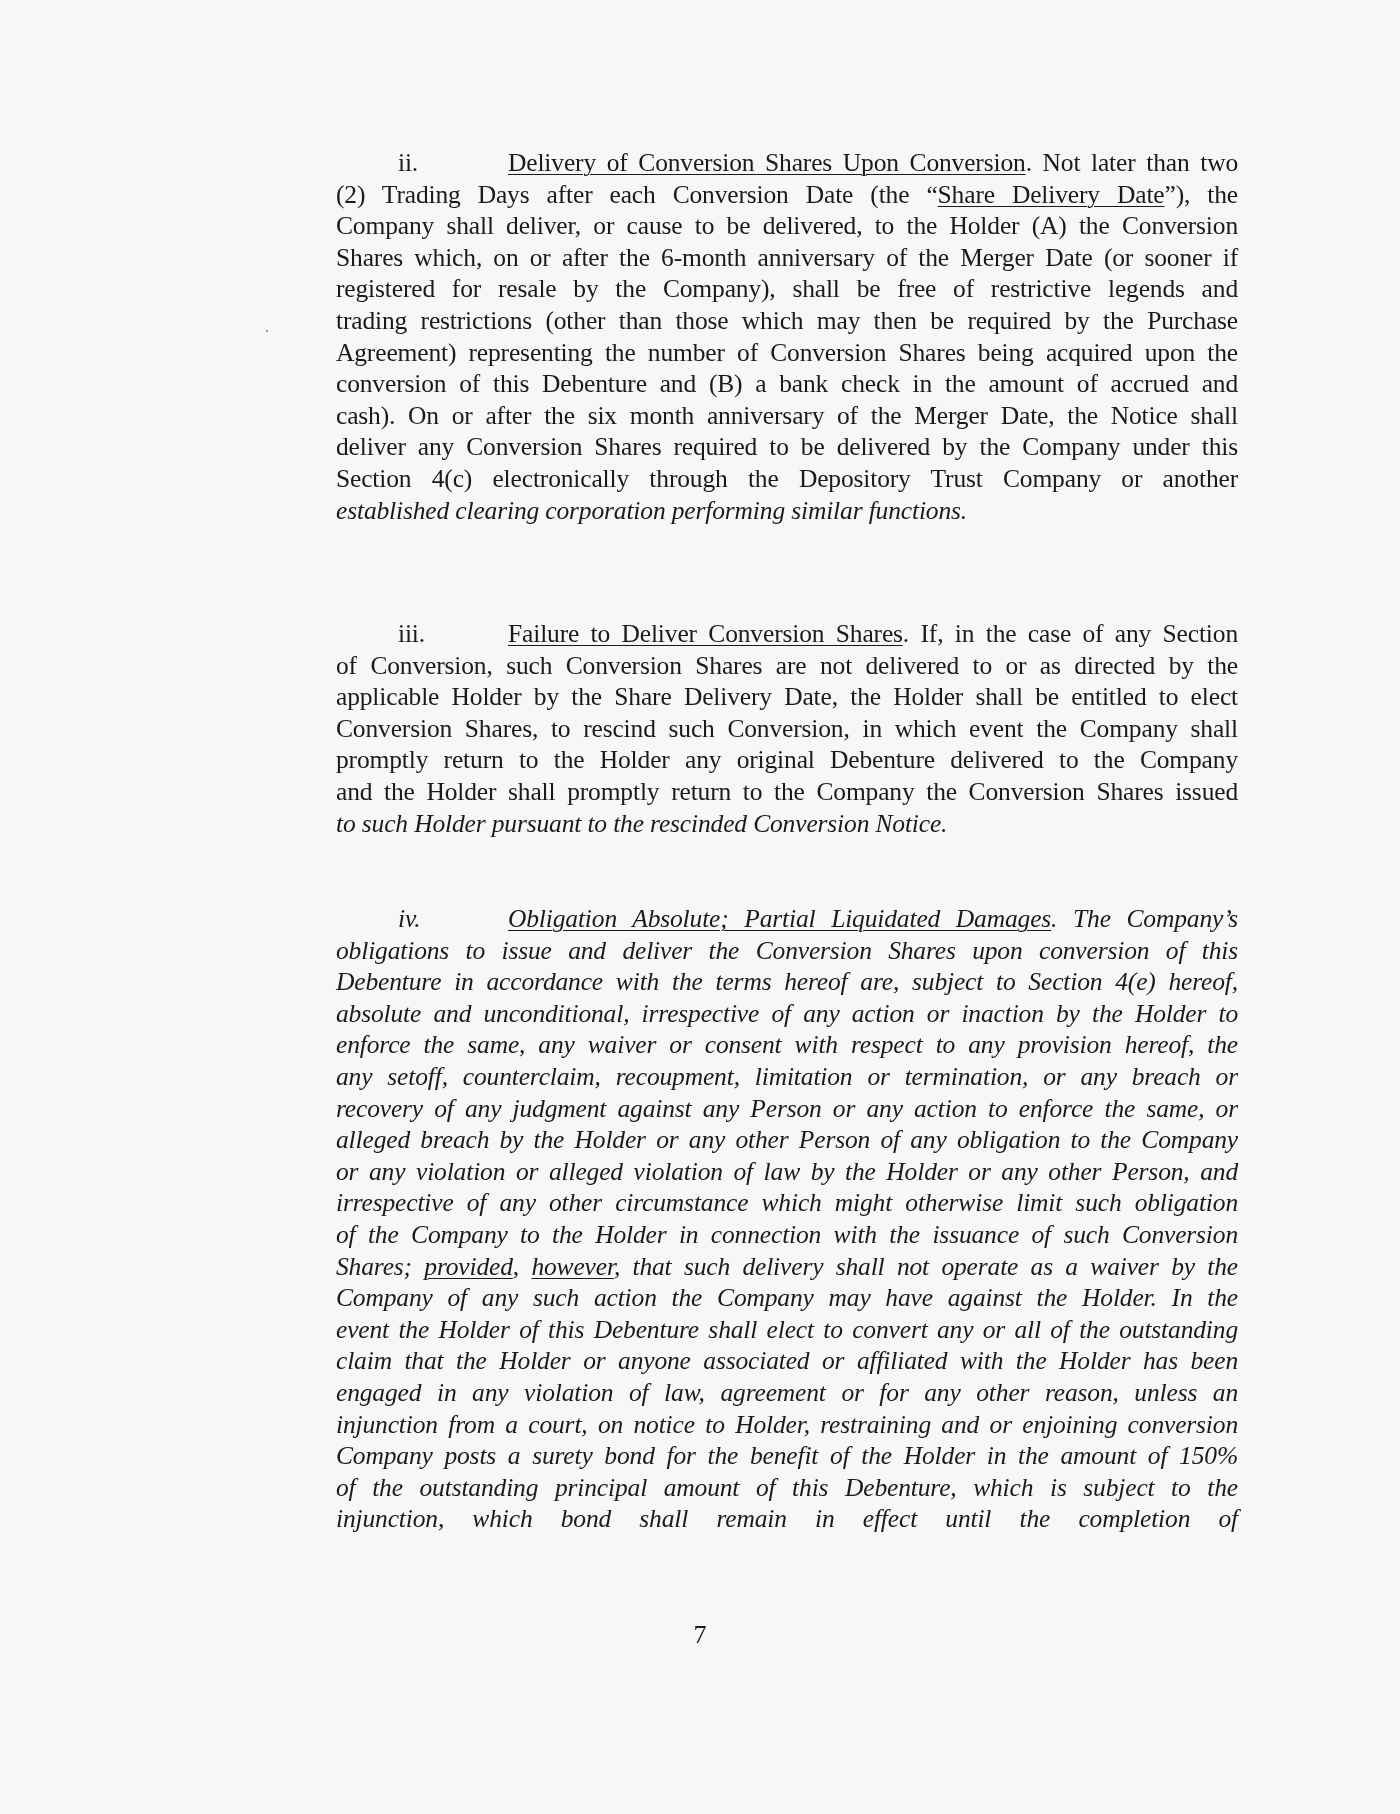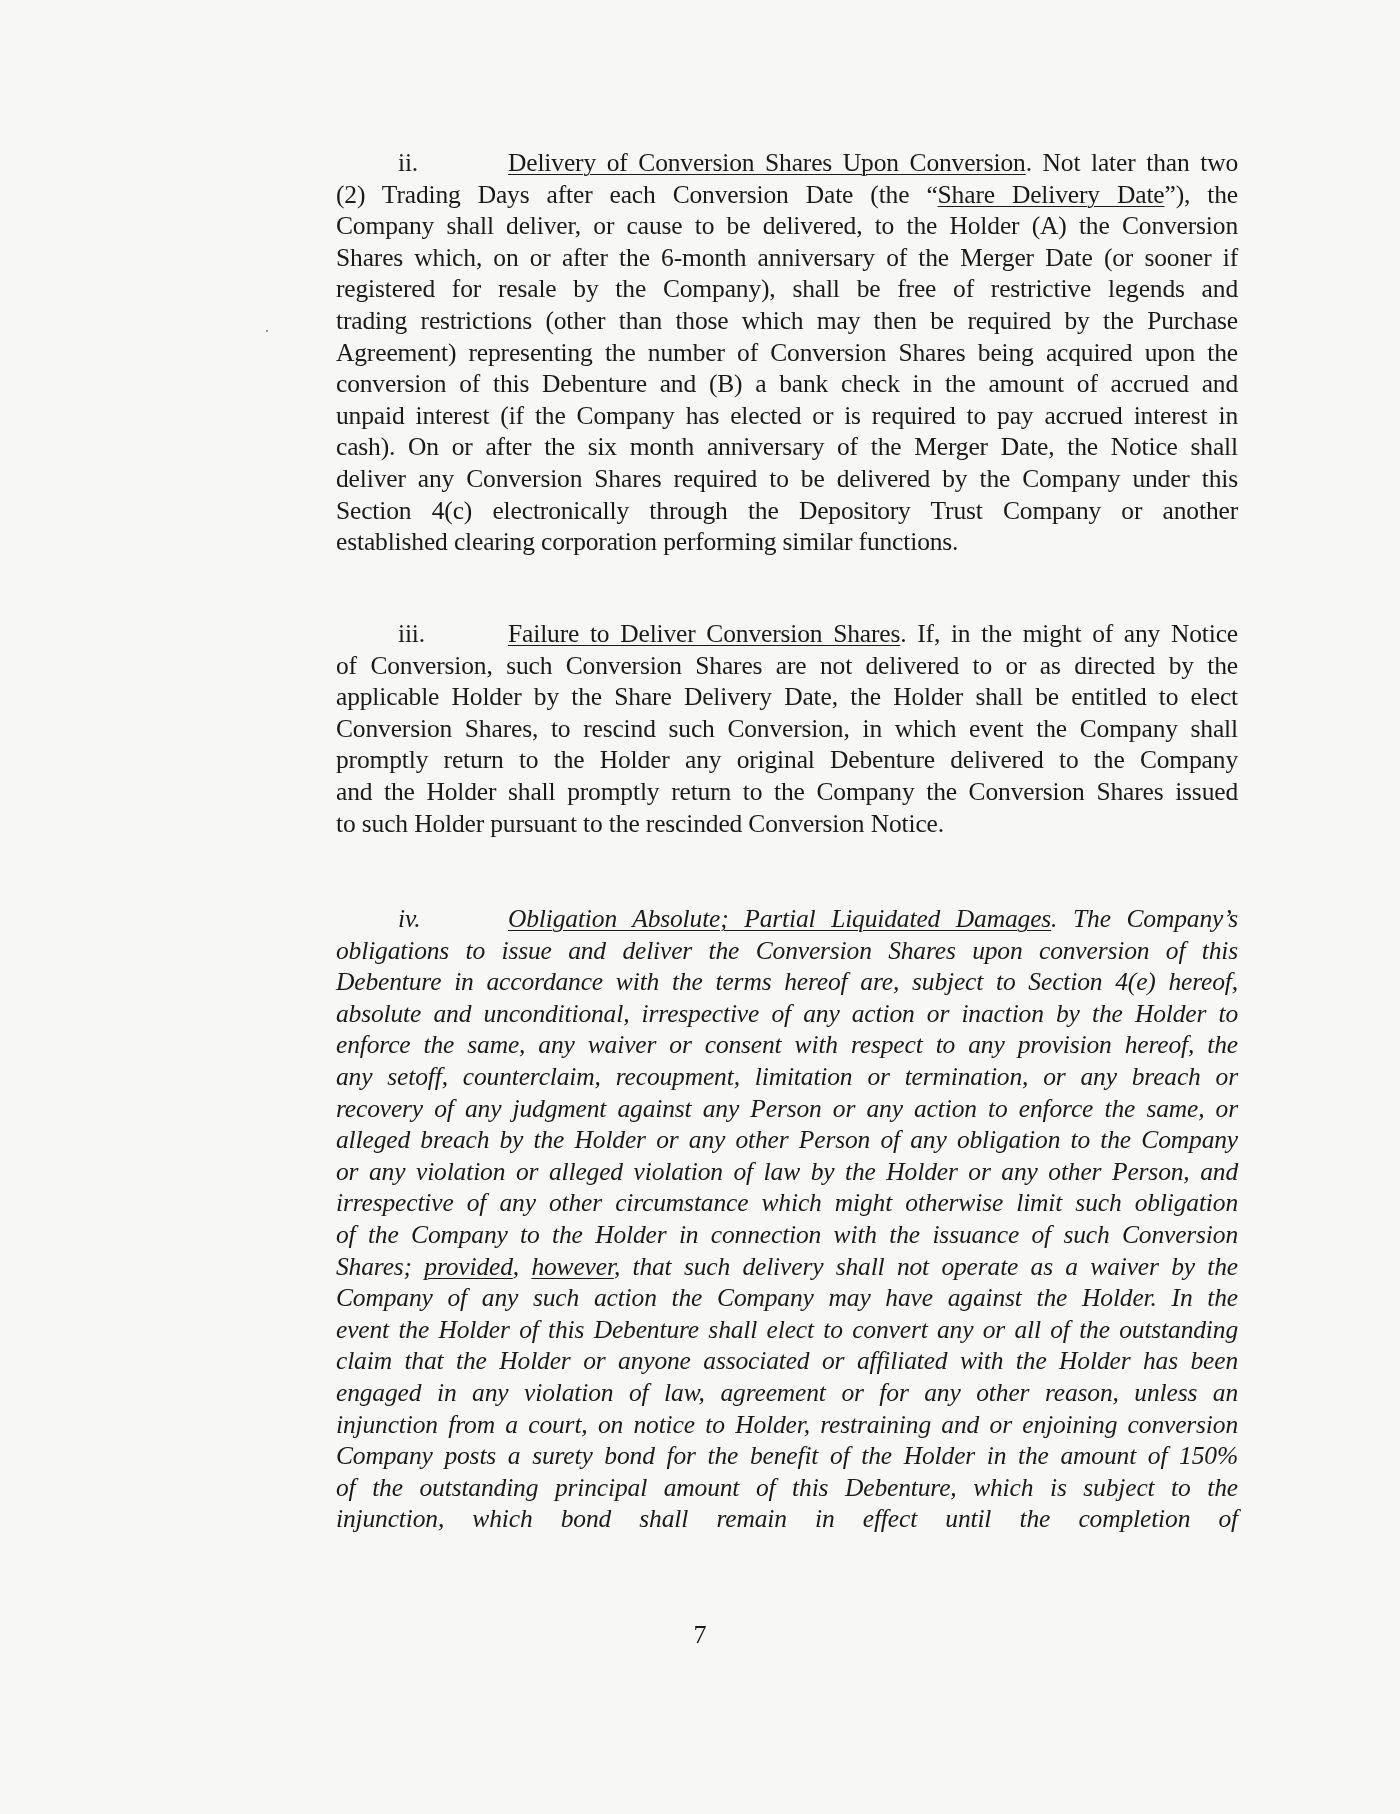--- a/index.html
+++ b/index.html
@@ -9,21 +9,21 @@
     background: #f7f7f5;
   }
   .dot { position: absolute; left: 266px; top: 330px; width: 2px; height: 2px; background: #777; border-radius: 50%; }
   .para { position: absolute; left: 336px; width: 902px; }
   .line {
     display: block; height: 31.6px; line-height: 31.6px;
     font-family: "Liberation Serif", serif; font-size: 25.5px; color: #1a1a1a;
     white-space: nowrap; text-align: justify; text-align-last: justify;
     letter-spacing: -0.15px;
   }
-  .line.last { text-align-last: left; }
+  .line.last { text-align-last: left; font-style: italic; }
   .num { display: inline-block; width: 110px; padding-left: 62px; box-sizing: content-box; }
   u { text-decoration: underline; text-underline-offset: 3px; text-decoration-thickness: 1.3px; }
   .pageno {
     position: absolute; left: 0; width: 1400px; top: 1620px; text-align: center;
     font-family: "Liberation Serif", serif; font-size: 26px; color: #1a1a1a;
   }
 </style>
 </head>
 <body>
 
@@ -32,29 +32,28 @@
 
   <div class="para" style="top:147px;">
     <span class="line"><span class="num">ii.</span><u>Delivery of Conversion Shares Upon Conversion</u>. <span>Not later than two</span></span>
     <span class="line"><span>(2) Trading Days after each Conversion Date (the “</span><u>Share Delivery Date</u><span>”), the</span></span>
     <span class="line">Company shall deliver, or cause to be delivered, to the Holder (A) the Conversion</span>
     <span class="line">Shares which, on or after the 6-month anniversary of the Merger Date (or sooner if</span>
     <span class="line">registered for resale by the Company), shall be free of restrictive legends and</span>
     <span class="line">trading restrictions (other than those which may then be required by the Purchase</span>
     <span class="line">Agreement) representing the number of Conversion Shares being acquired upon the</span>
     <span class="line">conversion of this Debenture and (B) a bank check in the amount of accrued and</span>
-    <span class="line">unpaid interest (if the Company has elected or is required to pay accrued interest in</span>
     <span class="line">cash). On or after the six month anniversary of the Merger Date, the Notice shall</span>
     <span class="line">deliver any Conversion Shares required to be delivered by the Company under this</span>
     <span class="line">Section 4(c) electronically through the Depository Trust Company or another</span>
     <span class="line last">established clearing corporation performing similar functions.</span>
   </div>
 
   <div class="para" style="top:618px;">
-    <span class="line"><span class="num">iii.</span><u>Failure to Deliver Conversion Shares</u>.  <span>If, in the might of any Notice</span></span>
+    <span class="line"><span class="num">iii.</span><u>Failure to Deliver Conversion Shares</u>.  <span>If, in the case of any Section</span></span>
     <span class="line">of Conversion, such Conversion Shares are not delivered to or as directed by the</span>
     <span class="line">applicable Holder by the Share Delivery Date, the Holder shall be entitled to elect</span>
     <span class="line">Conversion Shares, to rescind such Conversion, in which event the Company shall</span>
     <span class="line">promptly return to the Holder any original Debenture delivered to the Company</span>
     <span class="line">and the Holder shall promptly return to the Company the Conversion Shares issued</span>
     <span class="line last">to such Holder pursuant to the rescinded Conversion Notice.</span>
   </div>
 
   <div class="para" style="top:903px;font-style:italic;">
     <span class="line"><span class="num">iv.</span><u>Obligation Absolute; Partial Liquidated Damages</u>.  <span>The Company’s</span></span>

